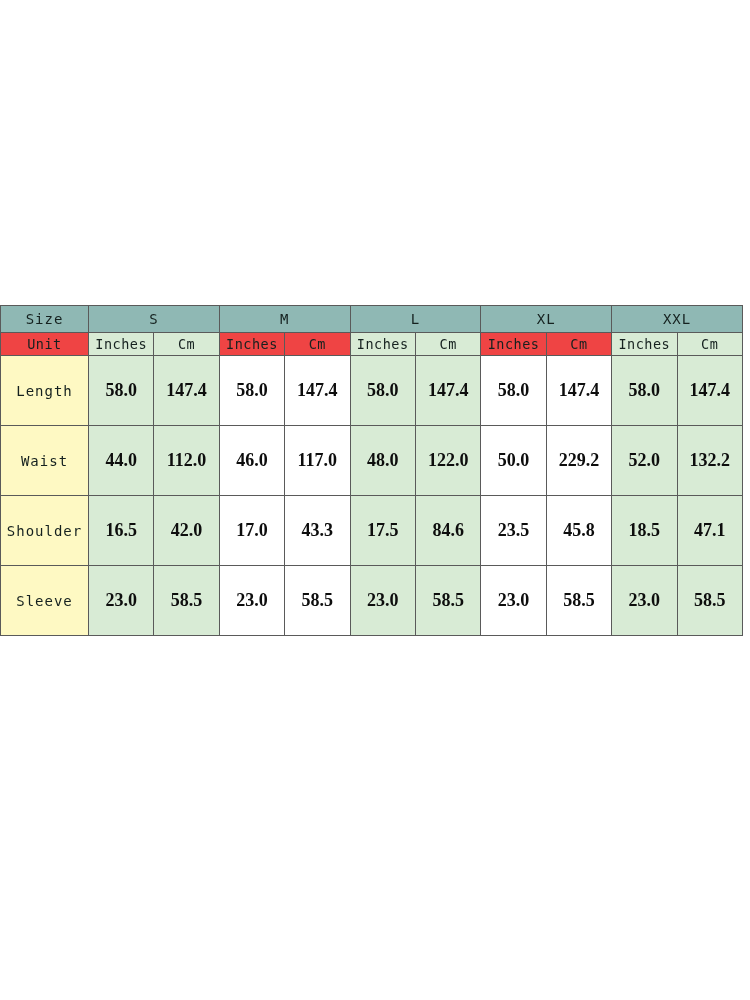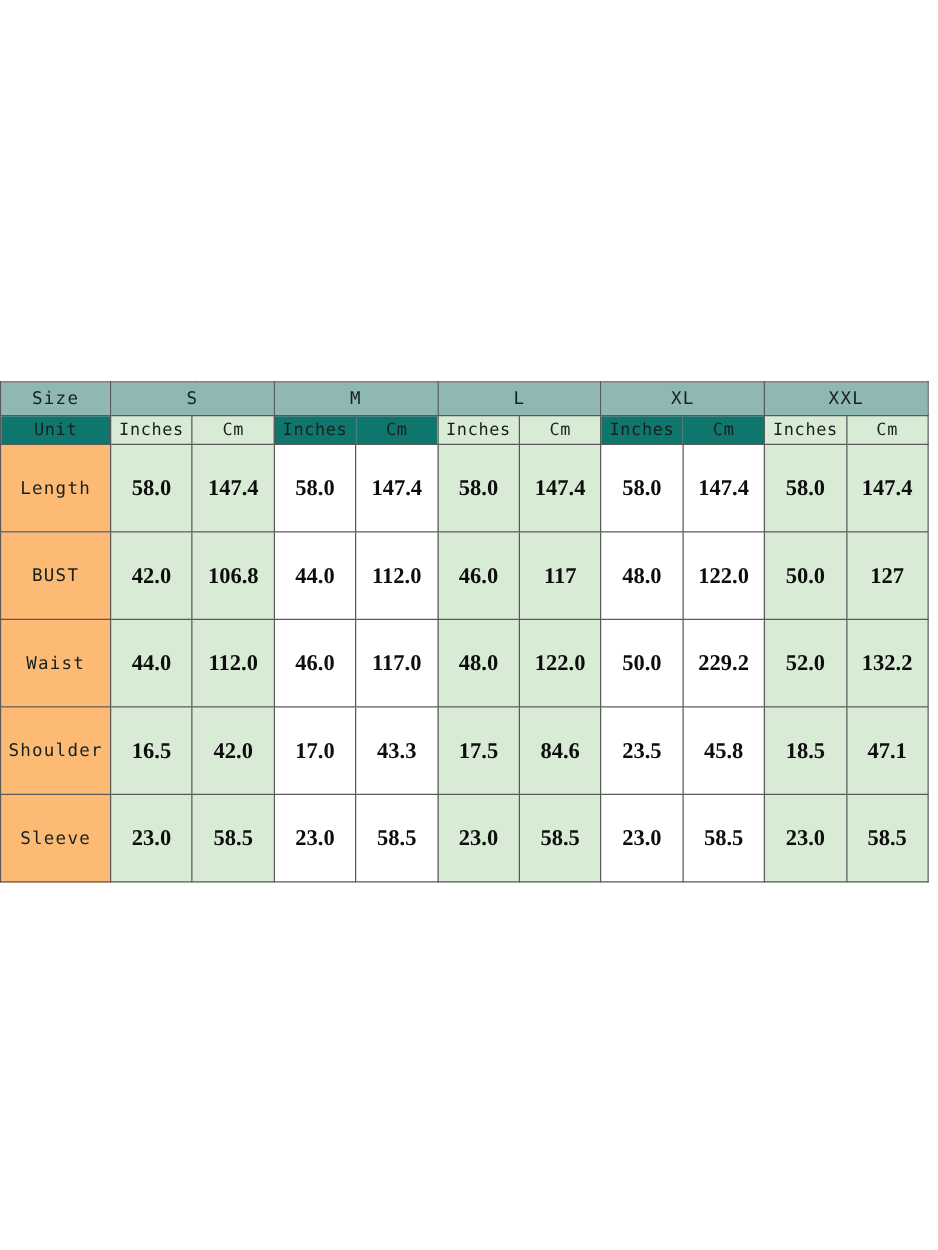--- a/index.html
+++ b/index.html
@@ -49,40 +49,40 @@
     font-size: 14px;
     font-weight: 400;
     color: #15211f;
     letter-spacing: 1px;
     margin-top: 37px;
   }
 
   
   tr.row-unit td {
     height: 23px;
-    background: #0f766e;
+    background: #ef4444;
     font-family: "DejaVu Sans Mono", "Liberation Mono", monospace;
     font-size: 13.5px;
     font-weight: 400;
     color: #15211f;
     letter-spacing: 0.5px;
   }
   tr.row-unit td.shaded { background: #d8ebd5; }
 
   
   tr.row-data td {
     height: 70px;
   }
   td.rowlabel {
     font-family: "DejaVu Sans Mono", "Liberation Mono", monospace;
     font-size: 14px;
     font-weight: 400;
     color: #15211f;
     letter-spacing: 1px;
-    background: #fdba74;
+    background: #fef9c3;
   }
   td.cell {
     font-family: "Liberation Serif", "DejaVu Serif", serif;
     font-size: 18px;
     font-weight: bold;
     color: #0d0d0d;
     background: #ffffff;
   }
   td.cell.shaded { background: #d8ebd5; }
 </style>
@@ -134,33 +134,20 @@
         <td class="cell">58.0</td>
         <td class="cell">147.4</td>
         <td class="cell shaded">58.0</td>
         <td class="cell shaded">147.4</td>
         <td class="cell">58.0</td>
         <td class="cell">147.4</td>
         <td class="cell shaded">58.0</td>
         <td class="cell shaded">147.4</td>
       </tr>
 
-      <tr class="row-data">
-        <td class="rowlabel">BUST</td>
-        <td class="cell shaded">42.0</td>
-        <td class="cell shaded">106.8</td>
-        <td class="cell">44.0</td>
-        <td class="cell">112.0</td>
-        <td class="cell shaded">46.0</td>
-        <td class="cell shaded">117</td>
-        <td class="cell">48.0</td>
-        <td class="cell">122.0</td>
-        <td class="cell shaded">50.0</td>
-        <td class="cell shaded">127</td>
-      </tr>
 
       <tr class="row-data">
         <td class="rowlabel">Waist</td>
         <td class="cell shaded">44.0</td>
         <td class="cell shaded">112.0</td>
         <td class="cell">46.0</td>
         <td class="cell">117.0</td>
         <td class="cell shaded">48.0</td>
         <td class="cell shaded">122.0</td>
         <td class="cell">50.0</td>

